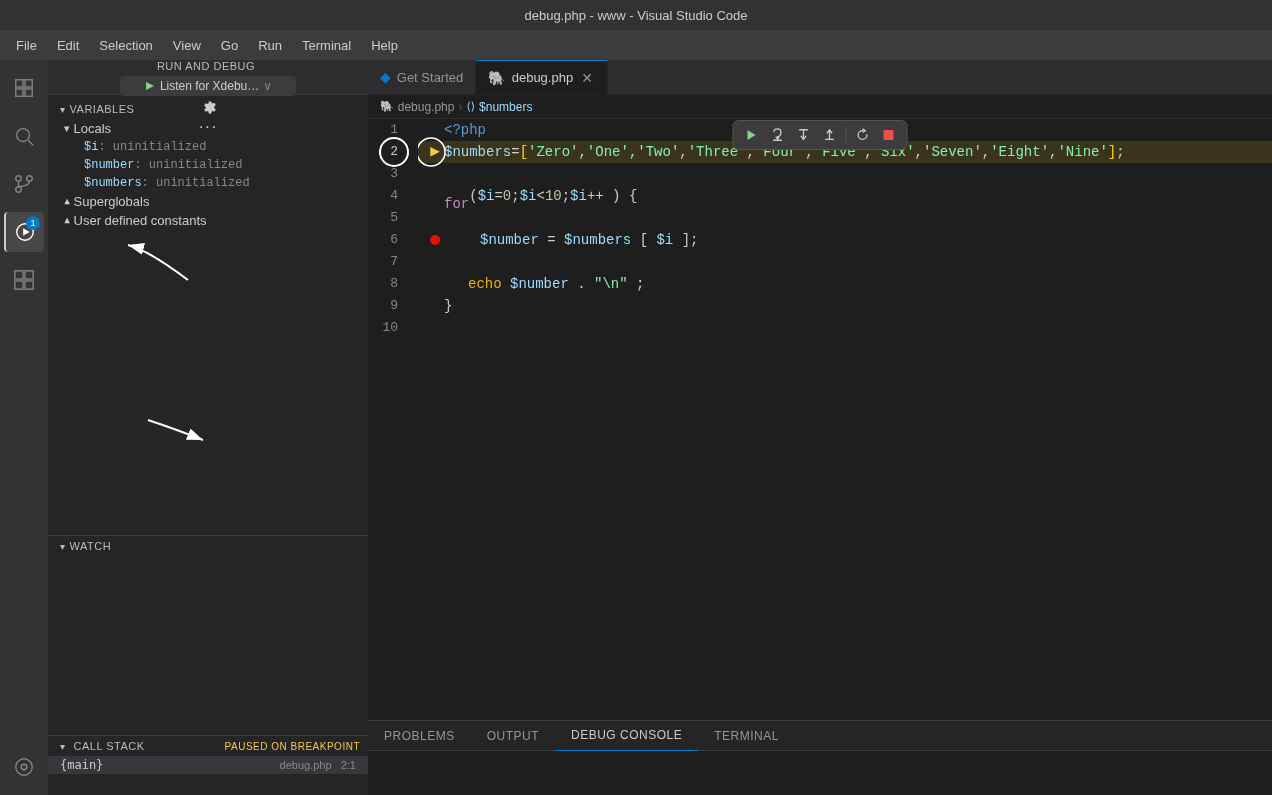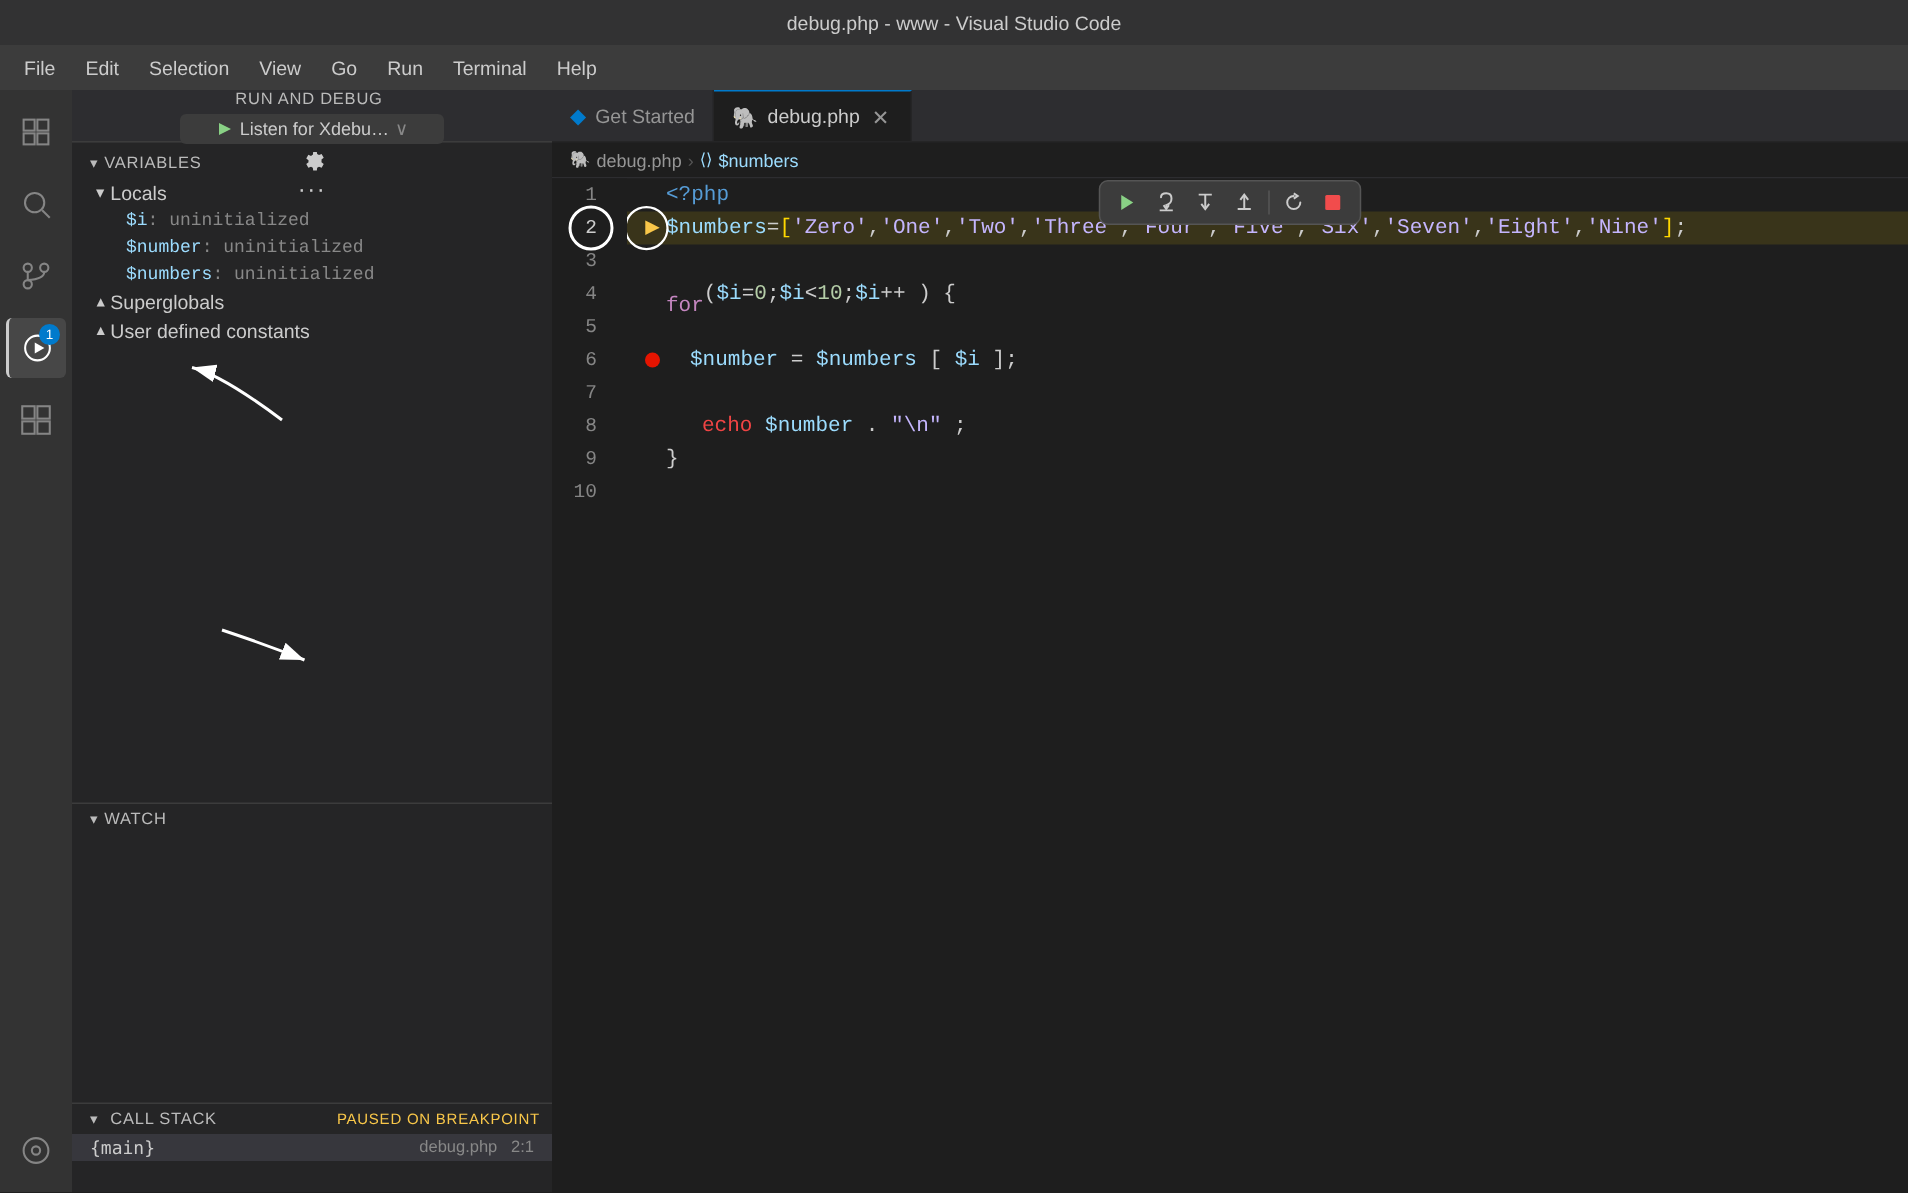--- a/index.html
+++ b/index.html
@@ -376,25 +376,25 @@
     .breakpoint {
       width: 10px;
       height: 10px;
       border-radius: 50%;
       background: #e51400;
     }
 
     
     .php-tag { color: #569cd6; }
     .php-var { color: #9cdcfe; }
-    .php-string { color: #c4b5fd; }
+    .php-string { color: #86efac; }
     .php-keyword { color: #c586c0; margin-top: 16px; }
     .php-num { color: #b5cea8; }
     .php-op { color: #cccccc; }
-    .php-func { color: #ef4444; margin-top: 12px; }
+    .php-func { color: #eab308; margin-top: 12px; }
     .php-bracket { color: #ffd700; }
 
     
     #bottom-panel {
       height: 75px;
       background: #1e1e1e;
       border-top: 1px solid #3c3c3c;
       display: flex;
       flex-direction: column;
       flex-shrink: 0;
@@ -726,21 +726,21 @@
         </div>
 
         <div class="code-line">
           <div class="breakpoint-gutter"></div>
         </div>
 
         <div class="code-line">
           <div class="breakpoint-gutter">
             <div class="breakpoint"></div>
           </div>
-          <span style="margin-left:16px">
+          <span style="margin-left:36px">
             <span class="php-var">$number</span>
             <span class="php-op"> = </span>
             <span class="php-var">$numbers</span>
             <span class="php-op">[ </span>
             <span class="php-var">$i</span>
             <span class="php-op"> ];</span>
           </span>
         </div>
 
         <div class="code-line">
@@ -774,20 +774,30 @@
               <polygon points="0 0, 8 3, 0 6" fill="white"></polygon>
             </marker>
           </defs>
 
           <circle cx="-267" cy="33" r="14" stroke="white" stroke-width="1.5" fill="none"></circle>
         </svg>
 
       </div>
     </div>
 
+    <div id="bottom-panel">
+      <div id="panel-tabs">
+        <div class="panel-tab">PROBLEMS</div>
+        <div class="panel-tab">OUTPUT</div>
+        <div class="panel-tab active">DEBUG CONSOLE</div>
+        <div class="panel-tab">TERMINAL</div>
+      </div>
+      <div id="panel-content">
+      </div>
+    </div>
 
   <svg style="position: absolute; top: 0px; left: 0px; width: 100%; height: 100%; pointer-events: none; z-index: 50; overflow: visible;">
         <defs>
           <marker id="ann-arrow" markerWidth="8" markerHeight="6" refX="8" refY="3" orient="auto">
             <polygon points="0 0, 8 3, 0 6" fill="white"></polygon>
           </marker>
         </defs>
         <circle cx="26" cy="92" r="14" stroke="white" stroke-width="2" fill="none"></circle>
       </svg>
     </div>

